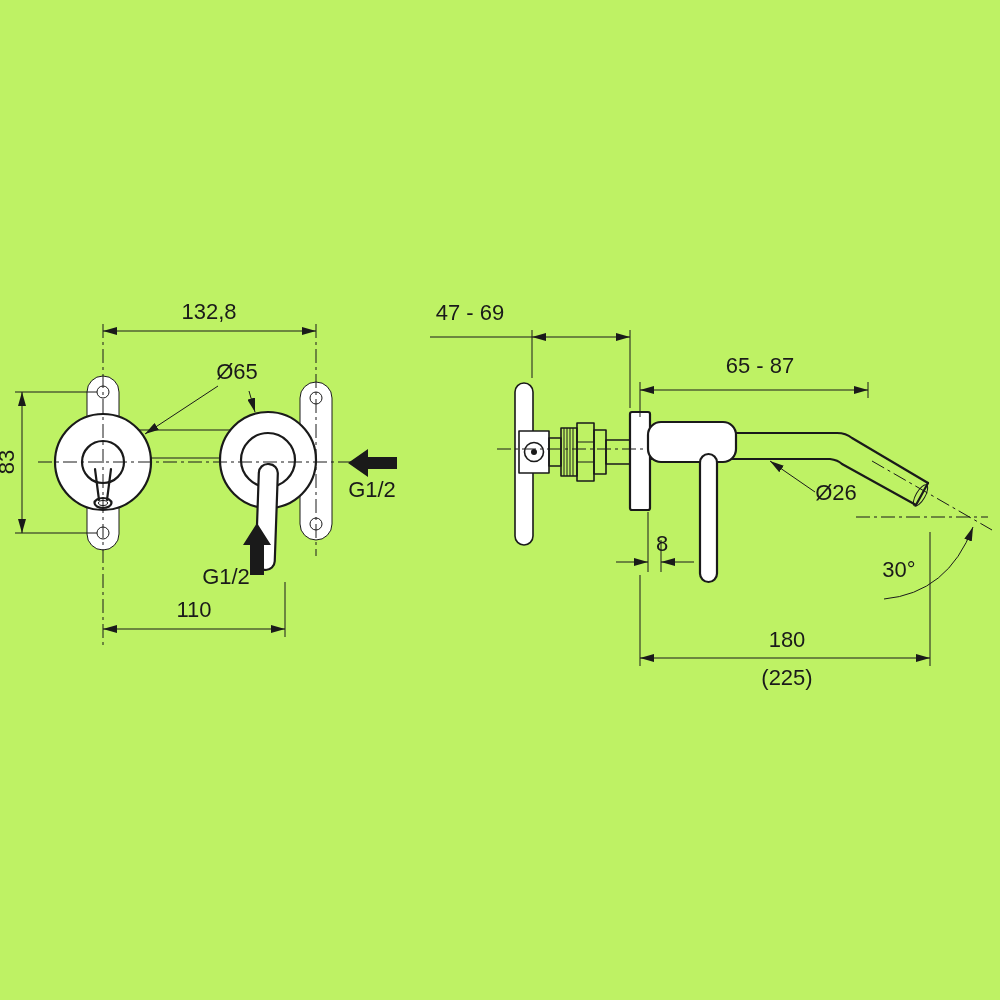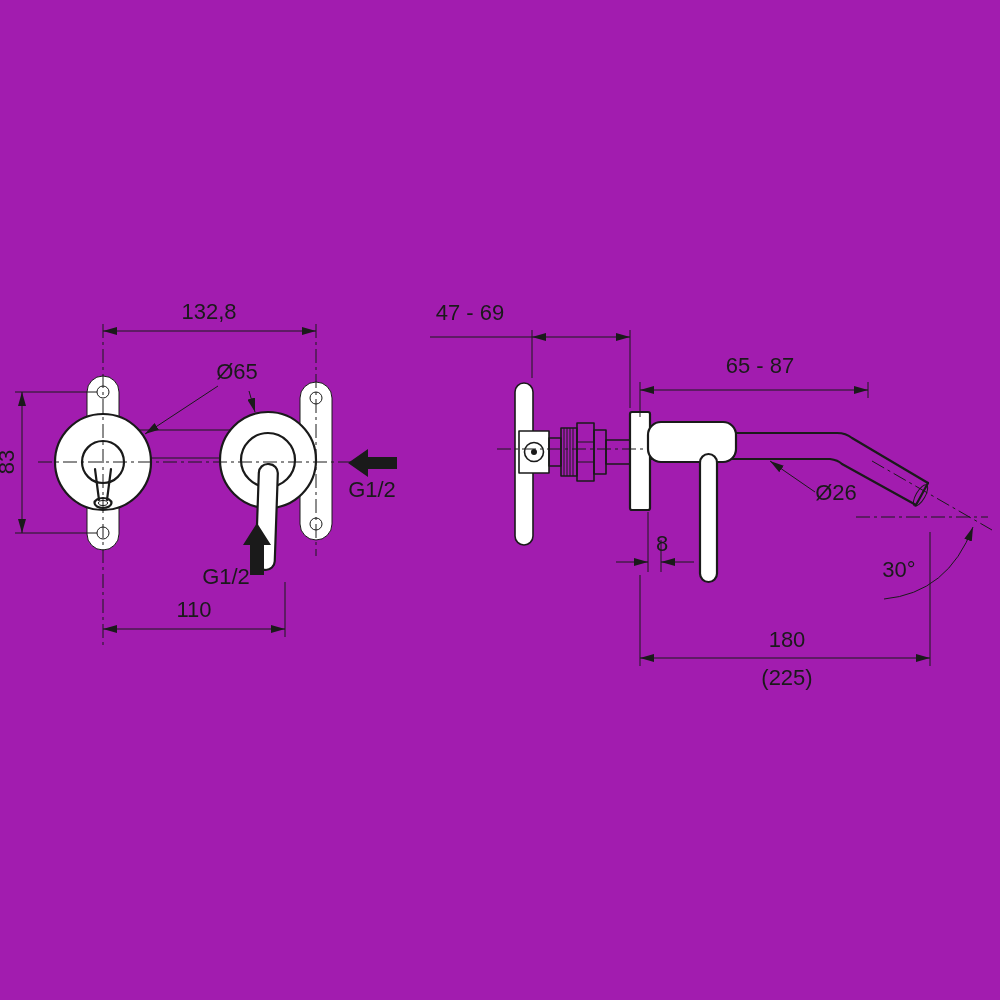--- a/index.html
+++ b/index.html
@@ -1,16 +1,16 @@
 <!DOCTYPE html>
 <html><head>
 <meta charset="utf-8">
 <style>
   html,body{margin:0;padding:0;background:#ffffff;}
-  .page{width:1000px;height:1000px;background:#a21caf;position:relative;
+  .page{width:1000px;height:1000px;background:#bef264;position:relative;
         font-family:"Liberation Sans", sans-serif;}
   svg{display:block;}
   .thick{stroke:#1a1a1a;stroke-width:2.2;fill:none;stroke-linejoin:round;stroke-linecap:round;}
   .thickf{stroke:#1a1a1a;stroke-width:2.2;fill:#ffffff;stroke-linejoin:round;}
   .med{stroke:#1a1a1a;stroke-width:1.6;fill:none;stroke-linejoin:round;}
   .medf{stroke:#1a1a1a;stroke-width:1.6;fill:#ffffff;stroke-linejoin:round;}
   .thin{stroke:#1a1a1a;stroke-width:1;fill:none;}
   .thinf{stroke:#1a1a1a;stroke-width:1;fill:#ffffff;}
   .dim{stroke:#1a1a1a;stroke-width:1;fill:none;}
   .cl{stroke:#1a1a1a;stroke-width:1;fill:none;stroke-dasharray:14 4 3 4;}

